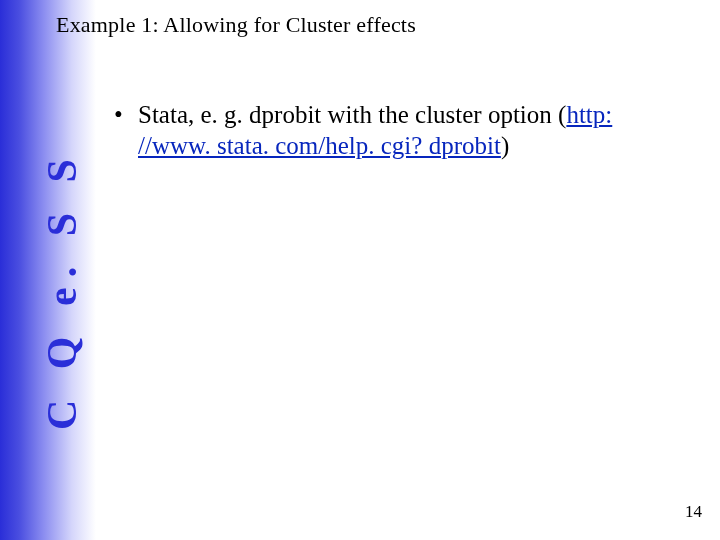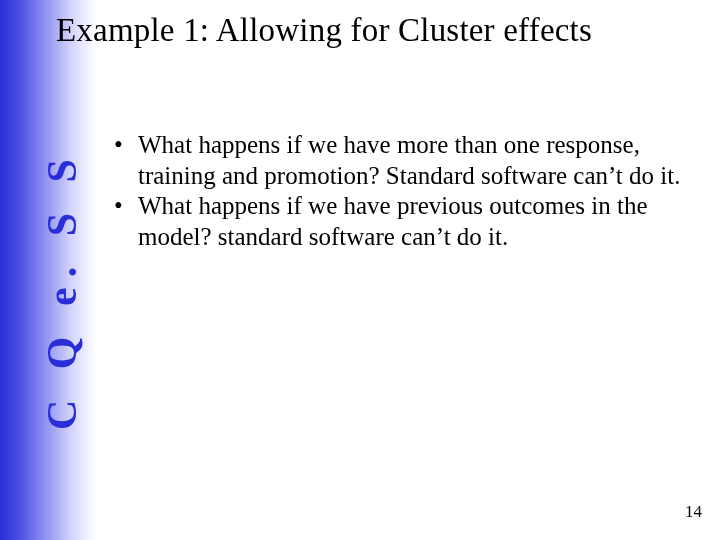--- a/index.html
+++ b/index.html
@@ -28,21 +28,21 @@
       #4a4ee0 20%,
       #8a8cf0 45%,
       #d5d6fb 75%,
       #ffffff 100%);
   }
   .title {
     position: absolute;
     left: 56px;
     top: 12px;
     width: 640px;
-    font-size: 33px;
+    font-size: 22px;
     color: #000;
     letter-spacing: 0.2px;
   }
   .sidebar-label {
     position: absolute;
     left: 38px;
     top: 430px;
     transform: rotate(-90deg);
     transform-origin: left top;
     font-size: 42px;
@@ -100,29 +100,24 @@
 <div class="slide">
 
   <div class="gradient-bar"></div>
 
   <div class="sidebar-label">C Q e. S S</div>
 
   <div class="title">Example 1: Allowing for Cluster effects</div>
 
   <div class="content">
     <ul class="bullets">
+      <li>
+        <span>Stata, e. g. dprobit with the cluster option (</span><span class="link">http: //www. stata. com/help. cgi? dprobit</span><span>)</span>
+      </li>
     </ul>
 
     <div class="gap"></div>
 
-    <ul class="bullets">
-      <li>
-        <span>What happens if we have more than one response, training and promotion? Standard software can’t do it.</span>
-      </li>
-      <li>
-        <span>What happens if we have previous outcomes in the model? standard software can’t do it.</span>
-      </li>
-    </ul>
   </div>
 
   <div class="footer-num">14</div>
 
 </div>
 
 </body></html>

